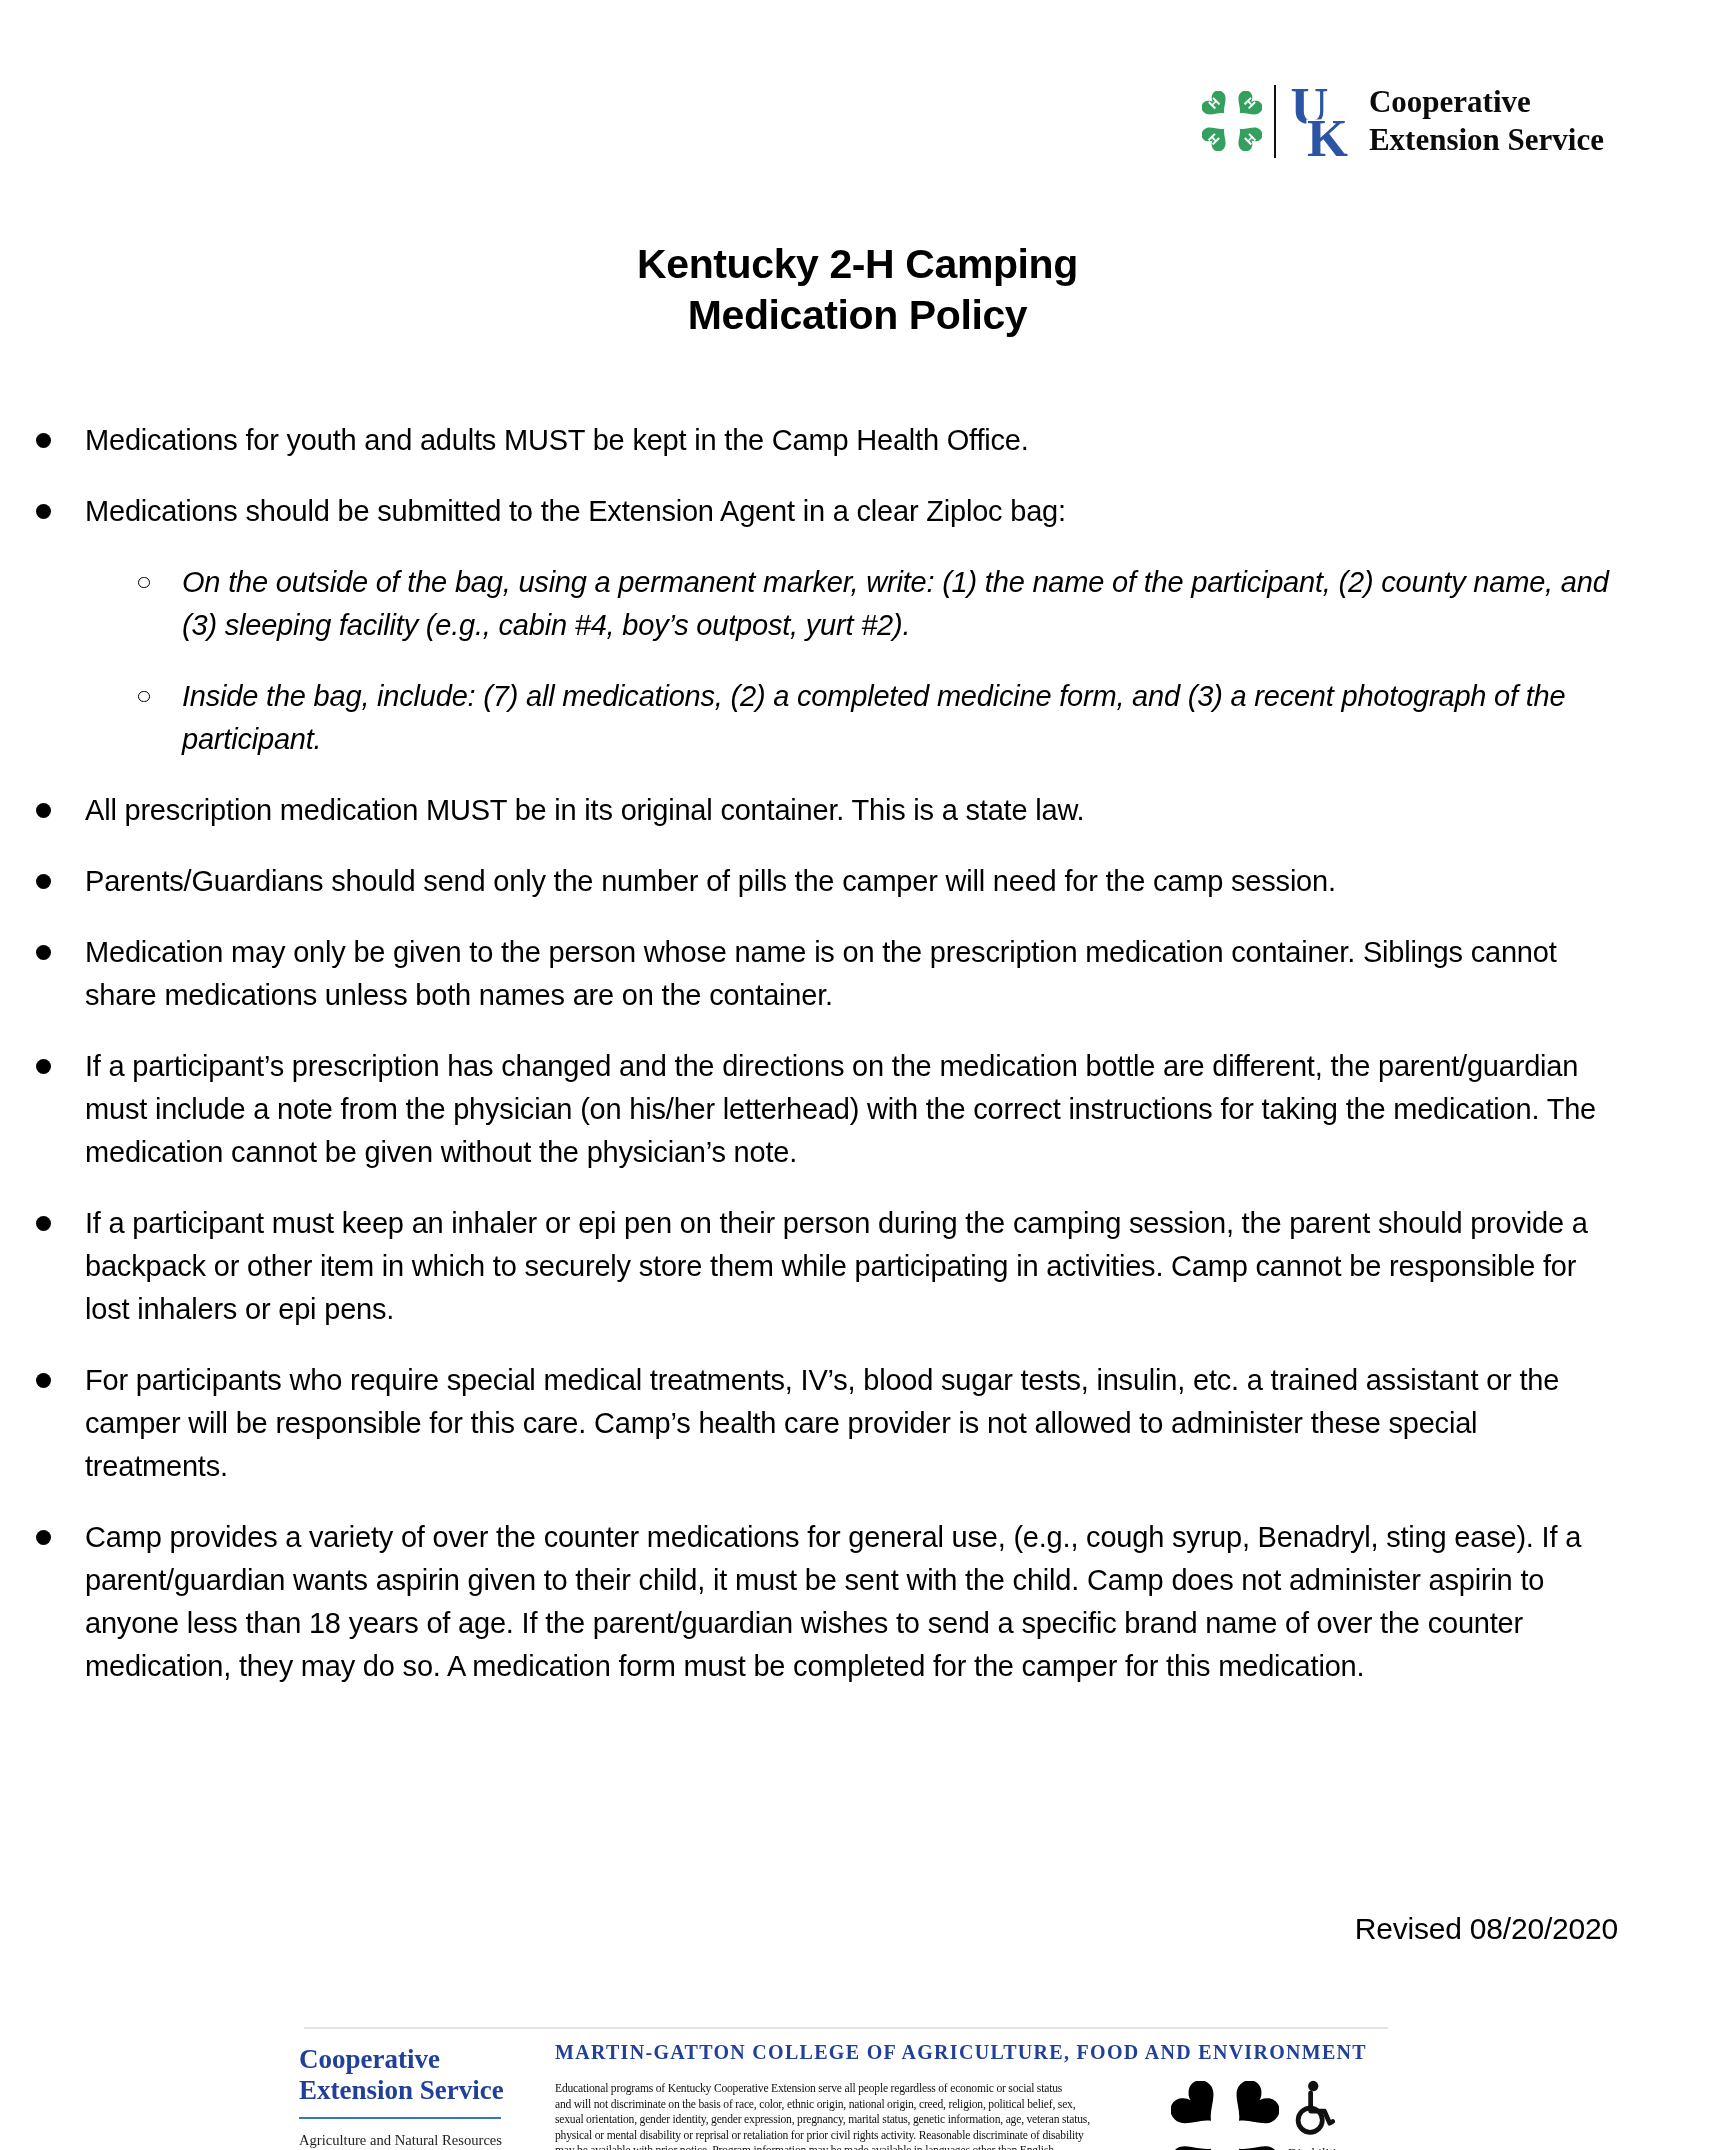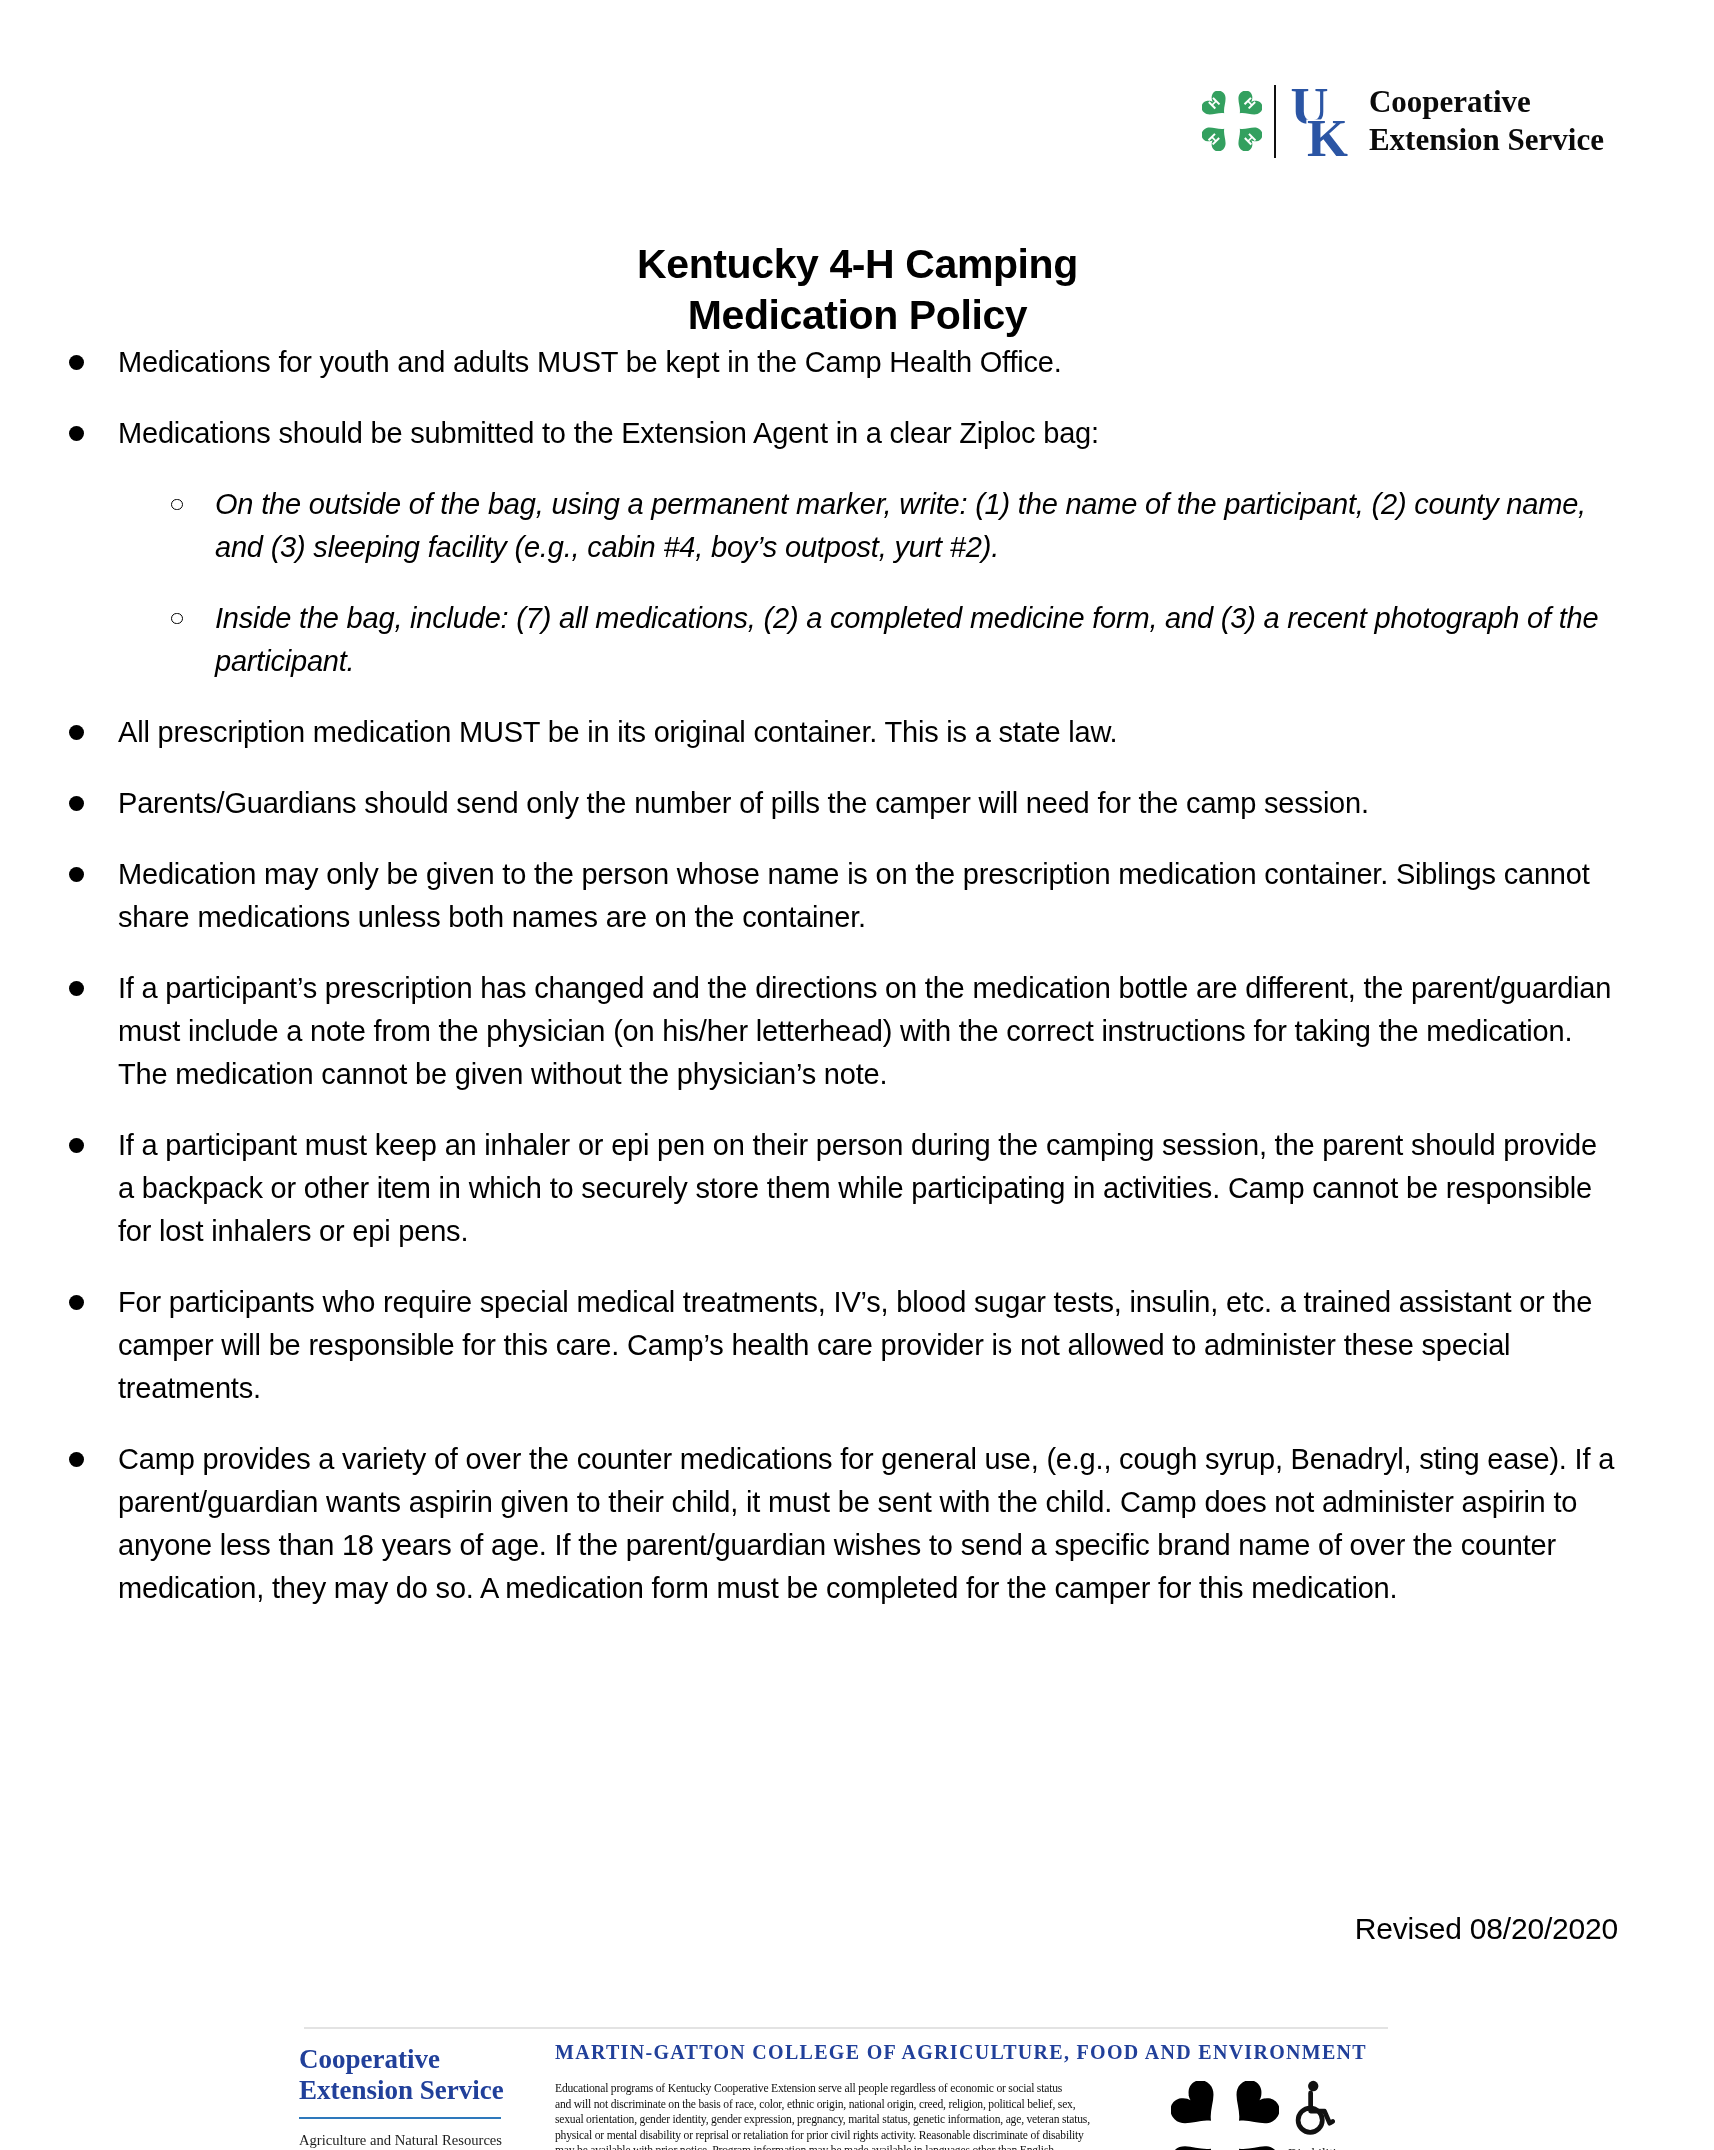--- a/index.html
+++ b/index.html
@@ -36,21 +36,22 @@
   }
   
   .doc-title{
     margin:0;padding-top:239px;
     text-align:center;
     font-size:41px;line-height:51px;font-weight:bold;
     letter-spacing:-0.4px;
   }
   
   .content{
-    padding-left:118px;padding-right:98px;
+    margin-top:78px;
+    padding-left:85px;padding-right:98px;
     font-size:29px;line-height:43px;letter-spacing:-0.2px;
   }
   ul.l1,ul.l2{list-style:none;margin:0;padding:0;}
   ul.l1>li{position:relative;}
   ul.l1>li>.btxt{display:block;margin-bottom:28px;}
   ul.l1>li::before{
     content:"";position:absolute;left:-49px;top:14px;
     width:15px;height:15px;border-radius:50%;background:#000;
   }
   ul.l2{padding-left:97px;}
@@ -138,21 +139,21 @@
       <text x="6" y="96" font-size="122">U</text>
       <text x="44" y="170" font-size="122">K</text>
     </svg>
     <div class="brand-org">
       <div>Cooperative</div>
       <div>Extension Service</div>
     </div>
   </div>
 
   <h1 class="doc-title">
-    <div>Kentucky 4-H Camping</div>
+    <div>Kentucky 2-H Camping</div>
     <div>Medication Policy</div>
   </h1>
 
   <div class="content">
     <ul class="l1">
       <li>
           <span class="btxt">Medications for youth and adults MUST be kept in the Camp Health Office.</span>
         </li>
       <li>
         <span class="btxt">Medications should be submitted to the Extension Agent in a clear Ziploc bag:</span>

